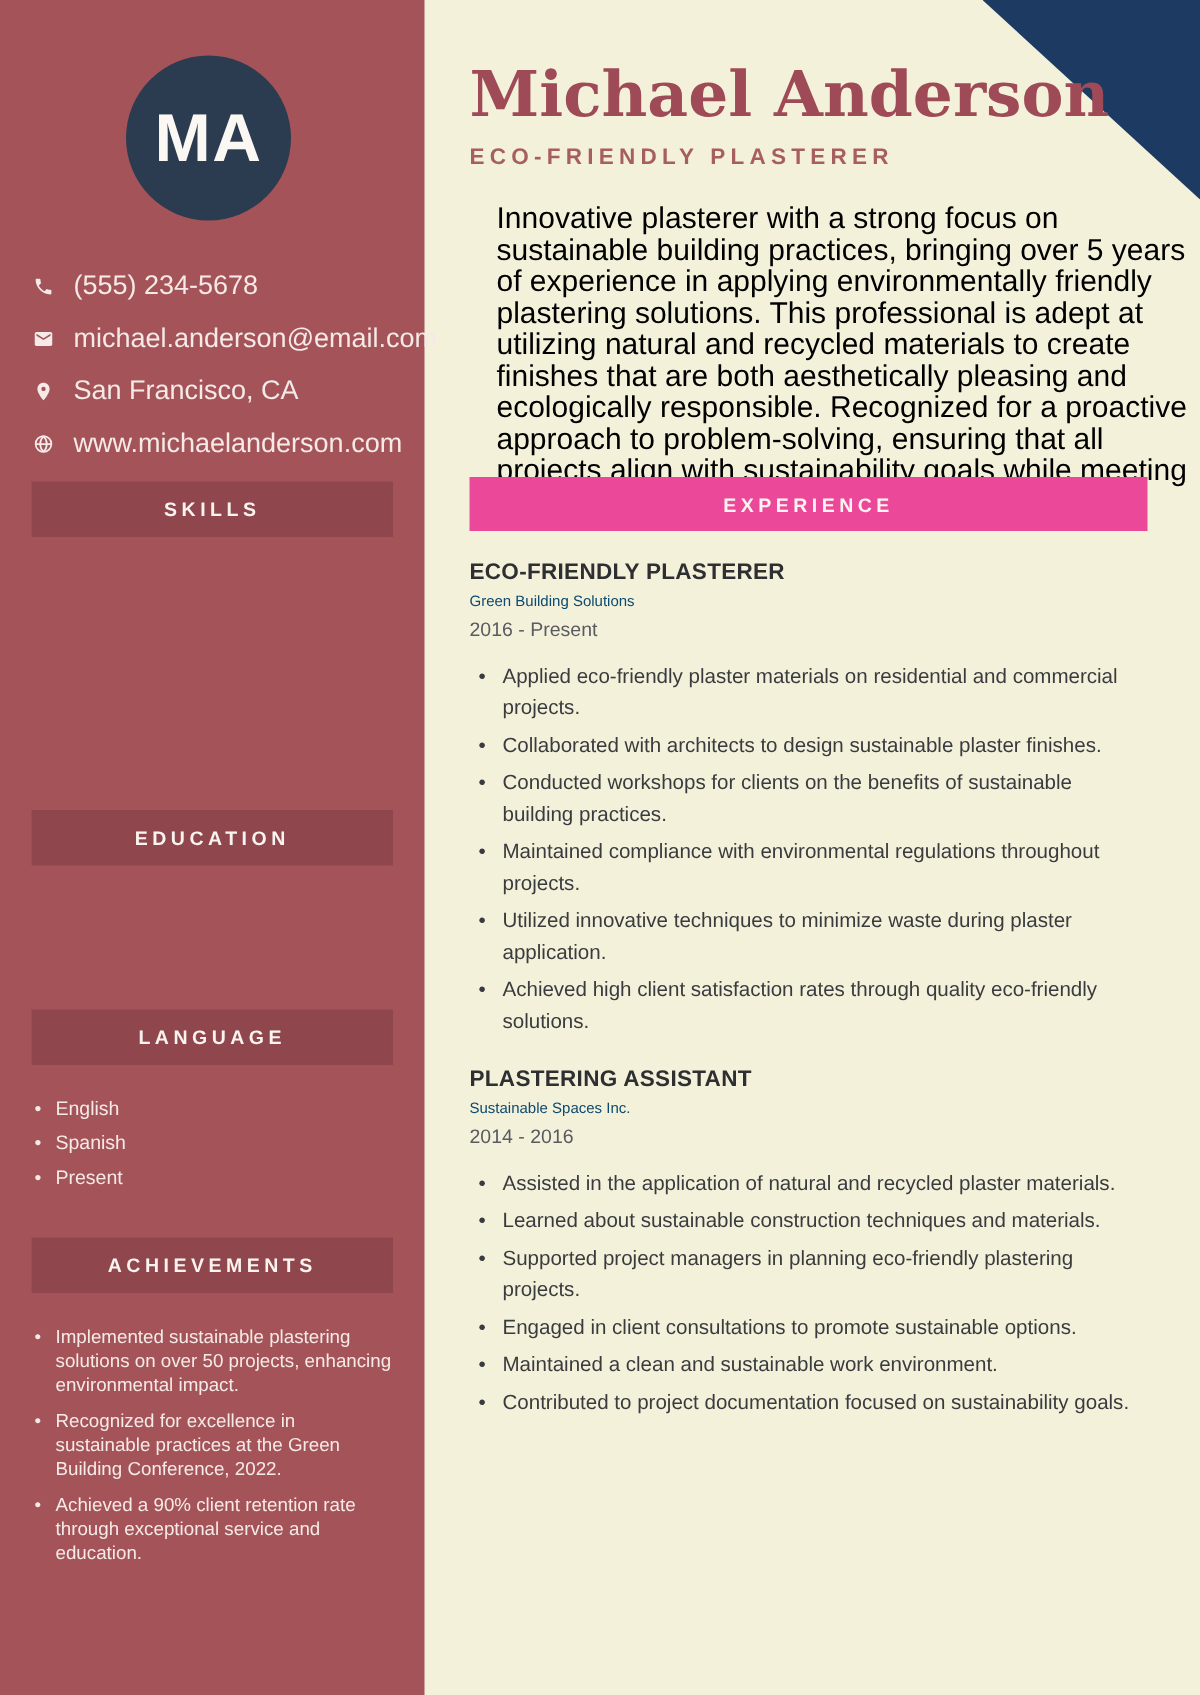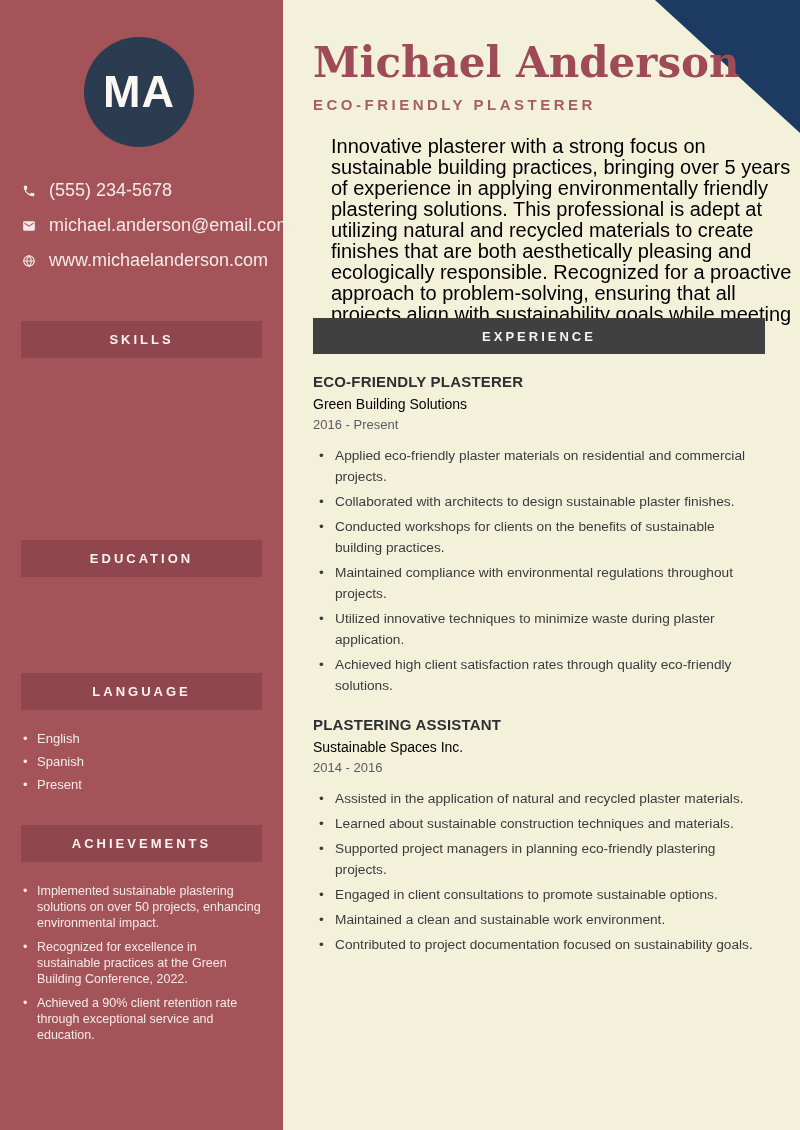--- a/index.html
+++ b/index.html
@@ -43,25 +43,25 @@
                      clip-path:polygon(0 0,100% 0,100% 100%); }
 
   .header-block { position:absolute; left:313px; top:38px; width:460px; }
   .name { font-family:"DejaVu Serif","Liberation Serif",serif; font-weight:bold; font-size:42px;
           line-height:50px; color:#9E4A57; }
   .job-title { margin-top:8px; font-size:15px; font-weight:bold; letter-spacing:3.5px; color:#A75F5E; }
 
   .summary { position:absolute; left:331px; top:136px; width:462px; font-size:20px; line-height:21px; color:#000000; }
 
   .experience { position:absolute; left:313px; top:318px; width:452px; }
-  .main-banner { background:#404040; height:36px; display:flex; align-items:center; justify-content:center;
+  .main-banner { background:#ec4899; height:36px; display:flex; align-items:center; justify-content:center;
                  font-size:13px; font-weight:bold; letter-spacing:3px; color:#FBF3EF; }
 
   .job h3 { font-size:15px; font-weight:bold; letter-spacing:0.2px; color:#2E2F31; }
-  .job .company { margin-top:6px; font-size:14px; color:#000000; }
+  .job .company { margin-top:6px; font-size:10px; color:#0c4a6e; }
   .job .dates { margin-top:5px; font-size:13px; color:#5A5B60; }
   .job-1 h3 { margin-top:19px; }
   .job-2 h3 { margin-top:20px; }
 
   .job ul { list-style:none; margin-top:13px; }
   .job ul li { position:relative; padding-left:22px; font-size:13.7px; line-height:21px; margin-bottom:4px; color:#3A3B3E; }
   .job ul li::before { content:"•"; position:absolute; left:6px; top:0; color:#3A3B3E; }
 </style>
 </head>
 <body>
@@ -83,20 +83,28 @@
         </span>
         <span>(555) 234-5678</span>
       </div>
       <div class="contact-row">
         <span class="icon">
           <svg viewBox="0 0 24 24" fill="currentColor">
               <path d="M20 4H4c-1.1 0-2 .9-2 2v12c0 1.1.9 2 2 2h16c1.1 0 2-.9 2-2V6c0-1.1-.9-2-2-2zm0 4.2-8 5-8-5V6l8 5 8-5v2.2z"></path>
             </svg>
         </span>
         <span>michael.anderson@email.com</span>
+      </div>
+      <div class="contact-row">
+        <span class="icon">
+          <svg viewBox="0 0 24 24" fill="currentColor">
+              <path d="M12 2C8.1 2 5 5.1 5 9c0 5.2 7 13 7 13s7-7.8 7-13c0-3.9-3.1-7-7-7zm0 9.5A2.5 2.5 0 1 1 12 6.5a2.5 2.5 0 0 1 0 5z"></path>
+            </svg>
+        </span>
+        <span>San Francisco, CA</span>
       </div>
       <div class="contact-row">
         <span class="icon">
           <svg viewBox="0 0 24 24" fill="none" stroke="currentColor" stroke-width="2">
               <circle cx="12" cy="12" r="9"></circle>
               <path d="M3 12h18M12 3c2.5 2.6 3.8 5.7 3.8 9s-1.3 6.4-3.8 9M12 3c-2.5 2.6-3.8 5.7-3.8 9s1.3 6.4 3.8 9"></path>
             </svg>
         </span>
         <span>www.michaelanderson.com</span>
       </div>

